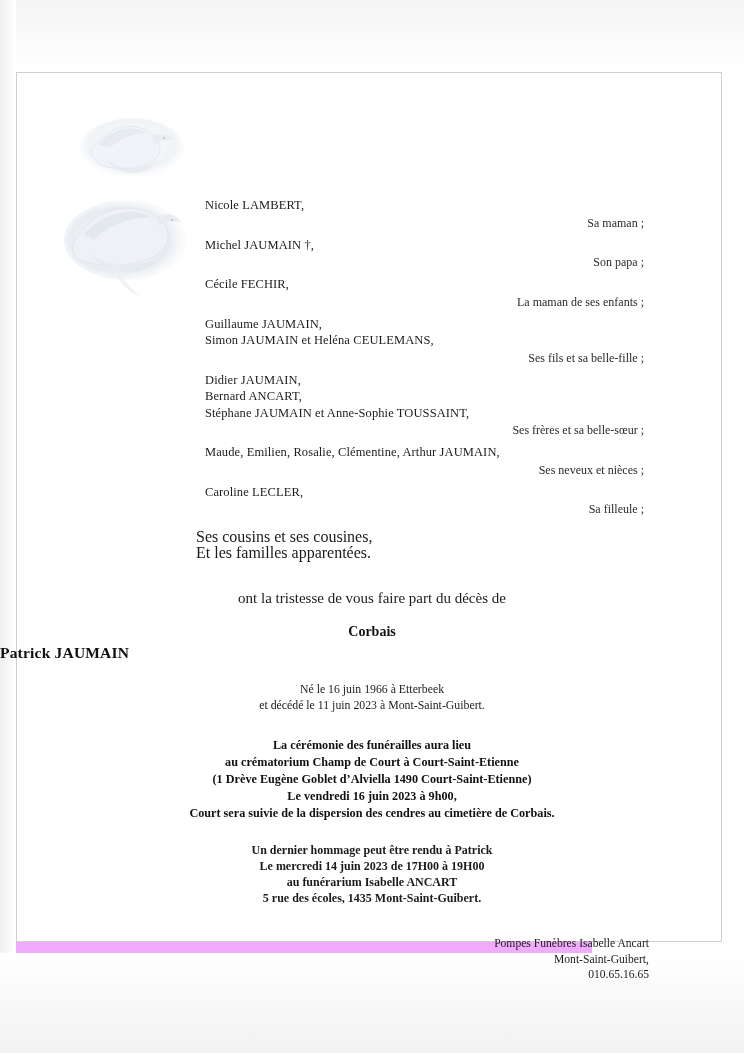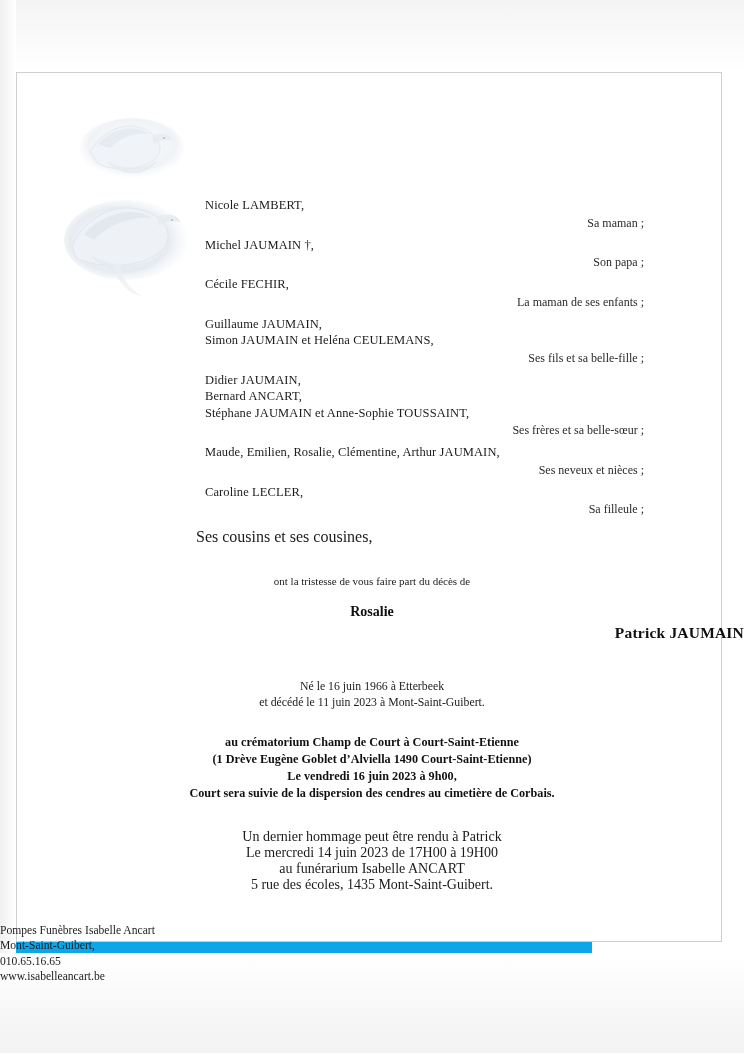--- a/index.html
+++ b/index.html
@@ -13,21 +13,21 @@
     font-family: "Liberation Serif", serif;
     color: #1a1a1a;
     position: relative;
     overflow: hidden;
   }
   .page {
     position: absolute;
     left: 0; top: 0;
     width: 592px;
     height: 1053px;
-    background: #0ea5e9;
+    background: #f0abfc;
   }
   
   .card-border {
     position: absolute;
     left: 16px;
     top: 72px;
     width: 706px;
     height: 870px;
     border: 1px solid #cfcfcf;
     box-sizing: border-box;
@@ -108,62 +108,64 @@
     line-height: 15.5px;
     color: #1b1b1b;
   }
   .tail-block {
     margin-top: 12px;
     margin-left: -9px;
   }
 
   .announce {
     text-align: center;
-    font-size: 11px;
+    font-size: 15px;
     margin-top: 30px;
     color: #1b1b1b;
   }
   .honorific {
     text-align: center;
     font-size: 14px;
     font-weight: bold;
     margin-top: 17px;
     color: #101010;
   }
   .deceased-name {
-    text-align: right;
+    text-align: left;
     font-size: 15.5px;
     font-weight: bold;
     margin-top: 4px;
     letter-spacing: 0.2px;
     color: #101010;
   }
   .dates {
     text-align: center;
     font-size: 11.8px;
     line-height: 16px;
-    margin-top: 36px;
+    margin-top: 19px;
     color: #1b1b1b;
   }
   .ceremony {
     text-align: center;
     font-size: 12.2px;
     line-height: 17px;
     font-weight: bold;
     margin-top: 24px;
     color: #101010;
   }
   .homage {
     text-align: center;
-    font-size: 14px;
+    font-size: 12px;
     line-height: 16px;
-    margin-top: 27px;
-    color: #1b1b1b;
+    margin-top: 20px;
+    color: #1b1b1b;
+    font-weight: bold;
   }
   .funeral-home {
+    text-align: right;
     font-size: 11.6px;
     line-height: 15.5px;
     margin-top: 30px;
     padding-right: 95px;
     color: #1b1b1b;
   }
 </style>
 </head>
 <body>
 
@@ -247,49 +249,50 @@
         <div class="rel-line">Ses neveux et nièces ;</div>
       </div>
 
       <div class="name-group">
         <div class="name-line">Caroline LECLER,</div>
         <div class="rel-line">Sa filleule ;</div>
       </div>
 
       <div class="tail-block">
         <div class="tail-line">Ses cousins et ses cousines,</div>
+        <div class="tail-line">Et les familles apparentées.</div>
       </div>
 
     </div>
 
     <div class="announce">ont la tristesse de vous faire part du décès de</div>
 
-    <div class="honorific">Rosalie</div>
+    <div class="honorific">Corbais</div>
     <div class="deceased-name">Patrick JAUMAIN</div>
 
     <div class="dates">
       <div>Né le 16 juin 1966 à Etterbeek</div>
       <div>et décédé le 11 juin 2023 à Mont-Saint-Guibert.</div>
     </div>
 
     <div class="ceremony">
+      <div>La cérémonie des funérailles aura lieu</div>
       <div>au crématorium Champ de Court à Court-Saint-Etienne</div>
       <div>(1 Drève Eugène Goblet d’Alviella 1490 Court-Saint-Etienne)</div>
       <div>Le vendredi 16 juin 2023 à 9h00,</div>
       <div>Court sera suivie de la dispersion des cendres au cimetière de Corbais.</div>
     </div>
 
     <div class="homage">
       <div>Un dernier hommage peut être rendu à Patrick</div>
       <div>Le mercredi 14 juin 2023 de 17H00 à 19H00</div>
       <div>au funérarium Isabelle ANCART</div>
       <div>5 rue des écoles, 1435 Mont-Saint-Guibert.</div>
     </div>
 
     <div class="funeral-home">
       <div>Pompes Funèbres Isabelle Ancart</div>
       <div>Mont-Saint-Guibert,</div>
       <div>010.65.16.65</div>
-      <div>www.isabelleancart.be</div>
     </div>
 
   </div>
 </div>
 
 </body></html>

